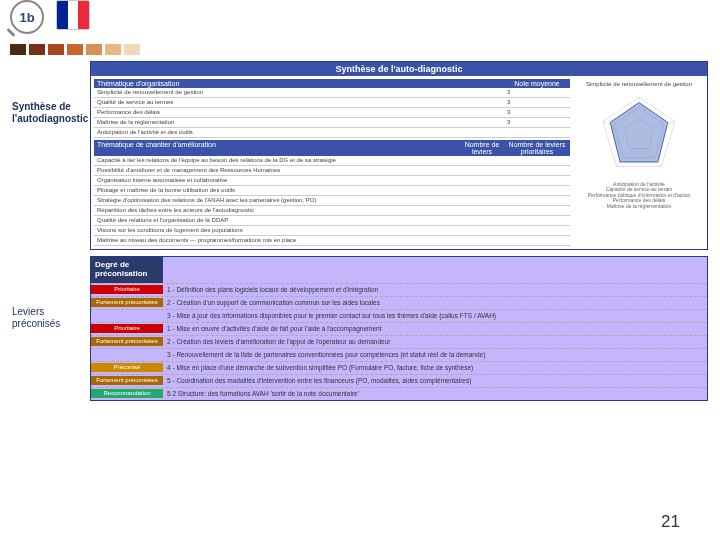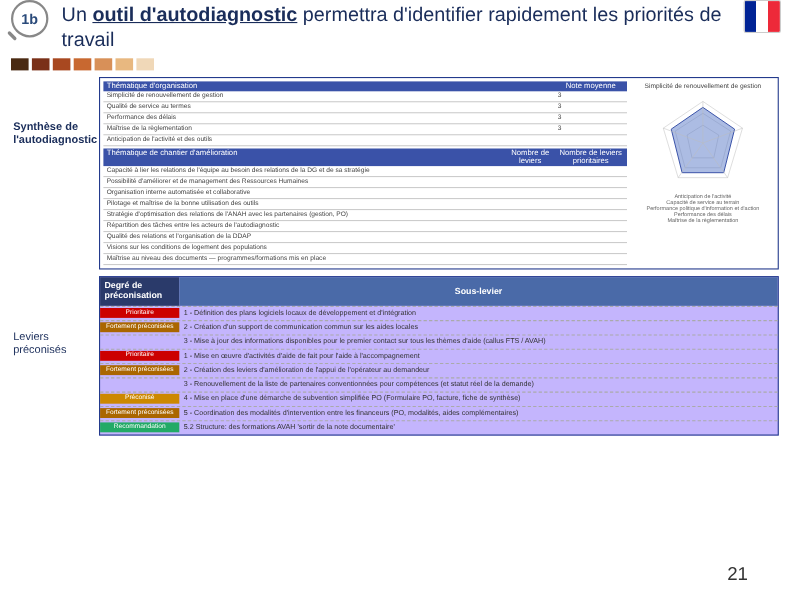--- a/index.html
+++ b/index.html
@@ -56,23 +56,20 @@
 </style>
 </head>
 <body>
 
 <div class="header">
   <div class="badge-wrap">
     <div class="magnifier">
         <span>1b</span>
       </div>
   </div>
-  <div class="title">
-    <span>Un </span><span class="bold under">outil d'autodiagnostic</span><span> permettra d'identifier rapidement les priorités de travail</span>
-  </div>
   <div class="logo-right">
     <div>
       <div class="flaglogo"></div>
     </div>
   </div>
 </div>
 
 <div class="color-strip" id="color-strip">
     <div class="color-box" style="background: rgb(74, 42, 18);"></div>
     <div class="color-box" style="background: rgb(122, 48, 24);"></div>
@@ -81,20 +78,21 @@
     <div class="color-box" style="background: rgb(216, 144, 88);"></div>
     <div class="color-box" style="background: rgb(232, 184, 128);"></div>
     <div class="color-box" style="background: rgb(240, 216, 184);"></div>
   </div>
 
 <div class="content">
 
   <div class="section-wrap">
     <div class="side-label">Synthèse de l'autodiagnostic</div>
     <div class="panel">
+      <div class="panel-title">Synthèse de l'auto-diagnostic</div>
       <div class="panel-body">
         <div class="ptable">
           <div class="subhead">
             <div>Thématique d'organisation</div>
             <div>Note moyenne</div>
           </div>
           <div id="p1rows">
               <div class="trow">
                 <div>Simplicité de renouvellement de gestion</div>
                 <div>3</div>
@@ -185,21 +183,20 @@
         </div>
       </div>
     </div>
   </div>
 
   <div class="section2-wrap">
     <div class="side-label2">Leviers préconisés</div>
     <div class="panel2">
       <div class="panel2-head">
         <div class="cell c1">Degré de préconisation</div>
-        <div class="cell c2">Sous-levier</div>
       </div>
       <div id="p2rows">
           <div class="lrow">
             <div class="tag tag-p">Prioritaire</div>
             <div class="desc">1 - Définition des plans logiciels locaux de développement et d'intégration</div>
           </div>
           <div class="lrow">
             <div class="tag tag-ftp">Fortement préconisées</div>
             <div class="desc">2 - Création d'un support de communication commun sur les aides locales</div>
           </div>

